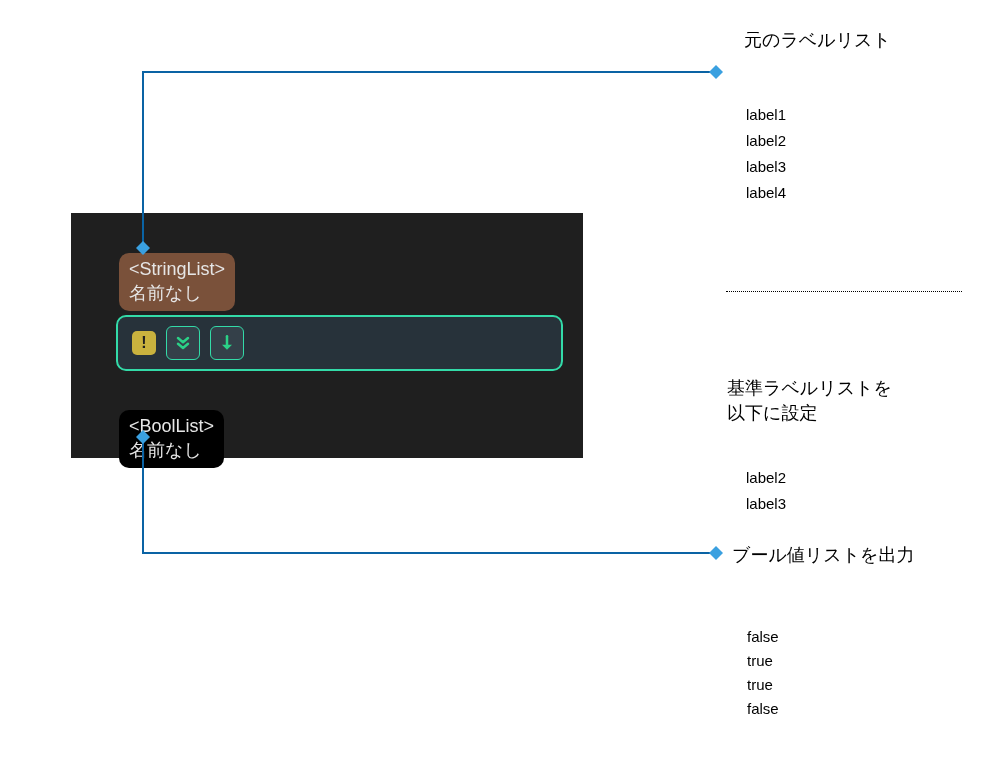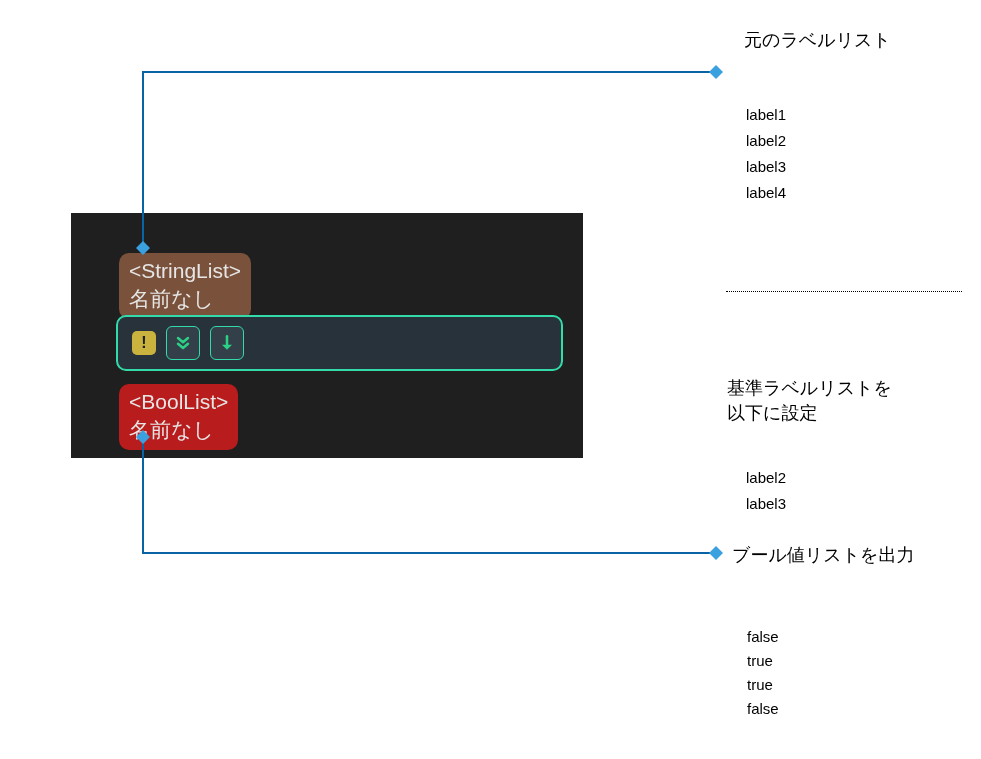--- a/index.html
+++ b/index.html
@@ -15,33 +15,33 @@
       left: 71px;
       top: 213px;
       width: 512px;
       height: 245px;
       background: #1f1f1f;
     }
     .port-box {
       position: absolute;
       border-radius: 10px;
       padding: 4px 10px 5px 10px;
-      font-size: 21px;
+      font-size: 18px;
       line-height: 1.35;
       color: #e6e6e6;
     }
     .stringlist-box {
       left: 119px;
       top: 253px;
       background: #7a513a;
     }
     .boollist-box {
       left: 119px;
-      top: 384px;
-      background: #b91c1c;
+      top: 410px;
+      background: #000000;
     }
     .filter-node {
       position: absolute;
       left: 116px;
       top: 315px;
       width: 447px;
       height: 56px;
       background: #27323a;
       border: 2px solid #33dba8;
       border-radius: 10px;

